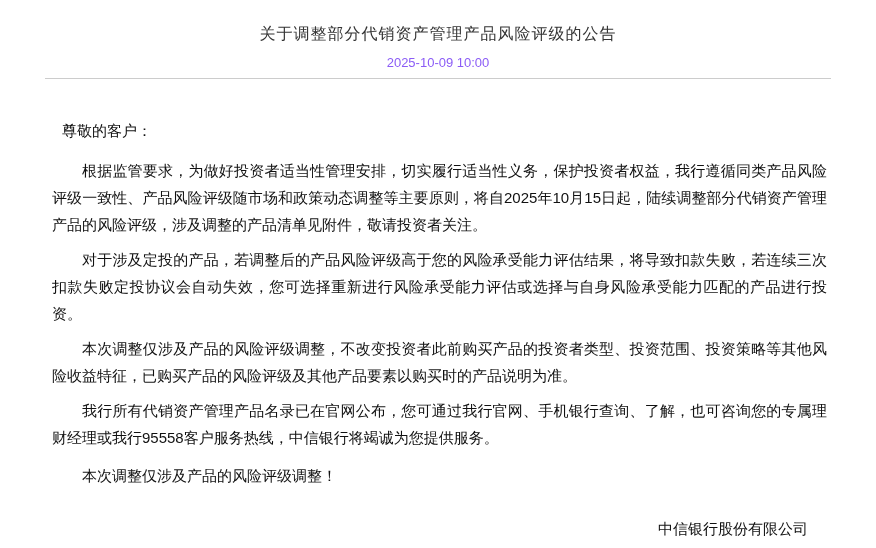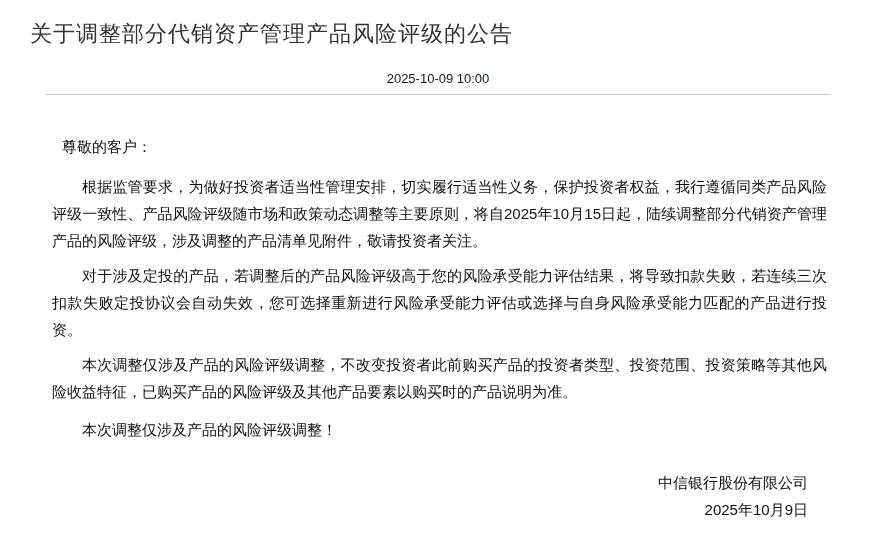--- a/index.html
+++ b/index.html
@@ -18,32 +18,32 @@
     width: 876px;
     height: 548px;
     background: #ffffff;
     box-sizing: border-box;
   }
   .announce-header {
     text-align: center;
   }
   .announce-title {
     margin: 21px 30px 0 30px;
-    font-size: 22px;
+    font-size: 16px;
     line-height: 26px;
     font-weight: 400;
     color: #333333;
-    text-align: left;
+    text-align: center;
     letter-spacing: 1px;
   }
   .pub-date {
-    margin-top: 24px;
+    margin-top: 8px;
     font-size: 13px;
     line-height: 16px;
-    color: #0f172a;
+    color: #8b5cf6;
     text-align: center;
   }
   .divider {
     height: 0;
     border-top: 1px solid #cccccc;
     margin: 7px 45px 0 45px;
   }
   .announce-body {
     padding: 0 41px 0 44px;
     font-size: 15px;
@@ -87,20 +87,21 @@
 
   <main class="announce-body">
     <p class="salutation">尊敬的客户：</p>
 
     <p class="para para-1">根据监管要求，为做好投资者适当性管理安排，切实履行适当性义务，保护投资者权益，我行遵循同类产品风险评级一致性、产品风险评级随市场和政策动态调整等主要原则，将自2025年10月15日起，陆续调整部分代销资产管理产品的风险评级，涉及调整的产品清单见附件，敬请投资者关注。</p>
 
     <p class="para para-3">对于涉及定投的产品，若调整后的产品风险评级高于您的风险承受能力评估结果，将导致扣款失败，若连续三次扣款失败定投协议会自动失效，您可选择重新进行风险承受能力评估或选择与自身风险承受能力匹配的产品进行投资。</p>
 
     <p class="para para-2">本次调整仅涉及产品的风险评级调整，不改变投资者此前购买产品的投资者类型、投资范围、投资策略等其他风险收益特征，已购买产品的风险评级及其他产品要素以购买时的产品说明为准。</p>
 
+    <p class="para para-4">我行所有代销资产管理产品名录已在官网公布，您可通过我行官网、手机银行查询、了解，也可咨询您的专属理财经理或我行95558客户服务热线，中信银行将竭诚为您提供服务。</p>
 
     <p class="para para-5">本次调整仅涉及产品的风险评级调整！</p>
 
     <div class="signature">中信银行股份有限公司</div>
 
     <div class="sign-date">2025年10月9日</div>
   </main>
 
 </div>
 

